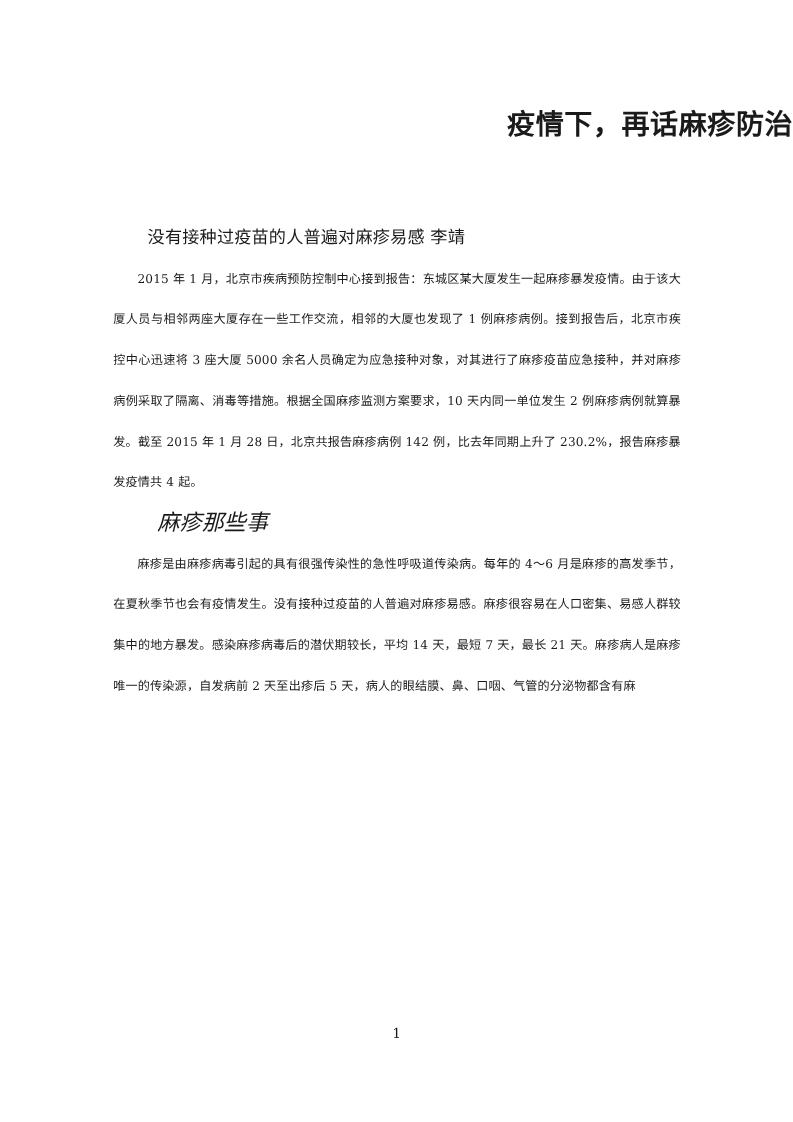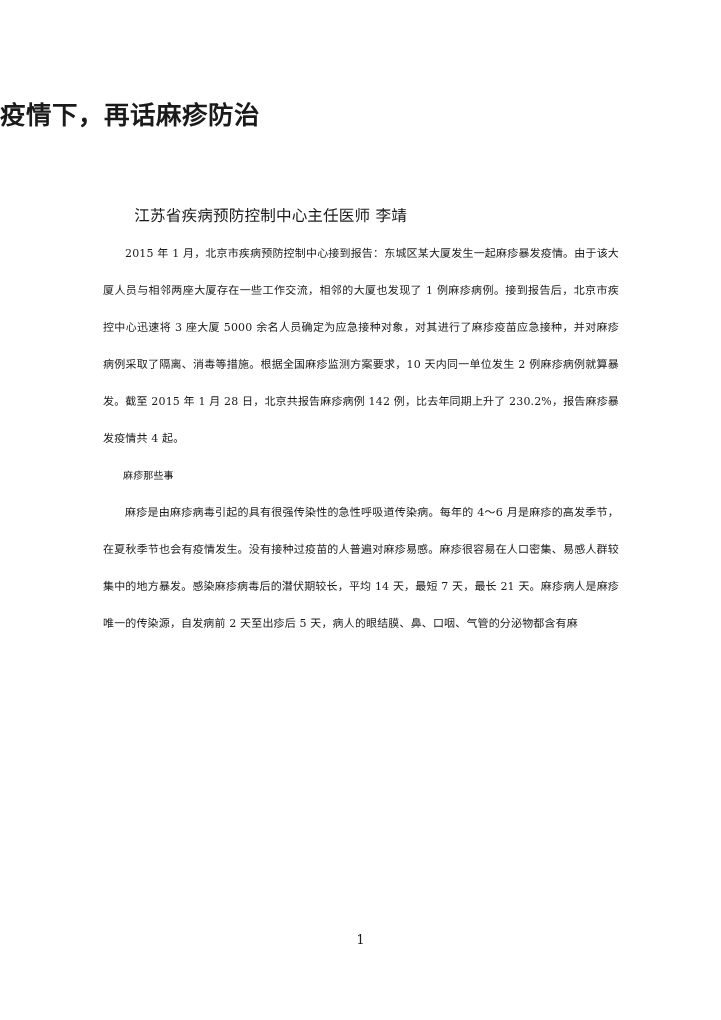--- a/index.html
+++ b/index.html
@@ -25,26 +25,26 @@
     height: 1020px;
     background: #ffffff;
   }
 
   
   .doc-title {
     position: absolute;
     left: 0;
     top: 82px;
     width: 721px;
-    text-align: left;
+    text-align: right;
     font-size: 25.5px;
     font-weight: bold;
     letter-spacing: 0.5px;
     line-height: 1.35;
-    font-family: Liberation Serif, serif;
+    font-family: Liberation Mono, monospace;
     white-space: nowrap;
   }
 
   
   .body-col {
     position: absolute;
     left: 103px;
     top: 198px;
     width: 516px;
   }
@@ -72,24 +72,25 @@
   .byline {
     margin: 0 0 0 0;
     font-size: 15.6px;
     line-height: 37px;
     text-indent: 2em;
     letter-spacing: 0.15px;
   }
 
   .subhead {
     margin: 0;
-    font-size: 10px;
+    font-size: 20px;
     line-height: 37px;
     text-indent: 2em;
     letter-spacing: 0.15px;
+    font-style: italic;
   }
 
   
   .page-number {
     position: absolute;
     left: 0;
     top: 932px;
     width: 721px;
     text-align: center;
     font-size: 12.5px;
@@ -99,21 +100,21 @@
 </style>
 </head>
 <body>
 
 <div class="page">
 
   <h1 class="doc-title">疫情下，再话麻疹防治</h1>
 
   <div class="body-col">
 
-    <p class="byline">江苏省疾病预防控制中心主任医师 李靖</p>
+    <p class="byline">没有接种过疫苗的人普遍对麻疹易感 李靖</p>
 
     <p class="para indent">2015 年 1 月，北京市疾病预防控制中心接到报告：东城区某大厦发生一起麻疹暴发疫情。由于该大厦人员与相邻两座大厦存在一些工作交流，相邻的大厦也发现了 1 例麻疹病例。接到报告后，北京市疾控中心迅速将 3 座大厦 5000 余名人员确定为应急接种对象，对其进行了麻疹疫苗应急接种，并对麻疹病例采取了隔离、消毒等措施。根据全国麻疹监测方案要求，10 天内同一单位发生 2 例麻疹病例就算暴发。截至 2015 年 1 月 28 日，北京共报告麻疹病例 142 例，比去年同期上升了 230.2%，报告麻疹暴发疫情共 4 起。</p>
 
 
     <p class="subhead">麻疹那些事</p>
 
     <p class="para indent">麻疹是由麻疹病毒引起的具有很强传染性的急性呼吸道传染病。每年的 4～6 月是麻疹的高发季节，在夏秋季节也会有疫情发生。没有接种过疫苗的人普遍对麻疹易感。麻疹很容易在人口密集、易感人群较集中的地方暴发。感染麻疹病毒后的潜伏期较长，平均 14 天，最短 7 天，最长 21 天。麻疹病人是麻疹唯一的传染源，自发病前 2 天至出疹后 5 天，病人的眼结膜、鼻、口咽、气管的分泌物都含有麻</p>
 
   </div>
 

